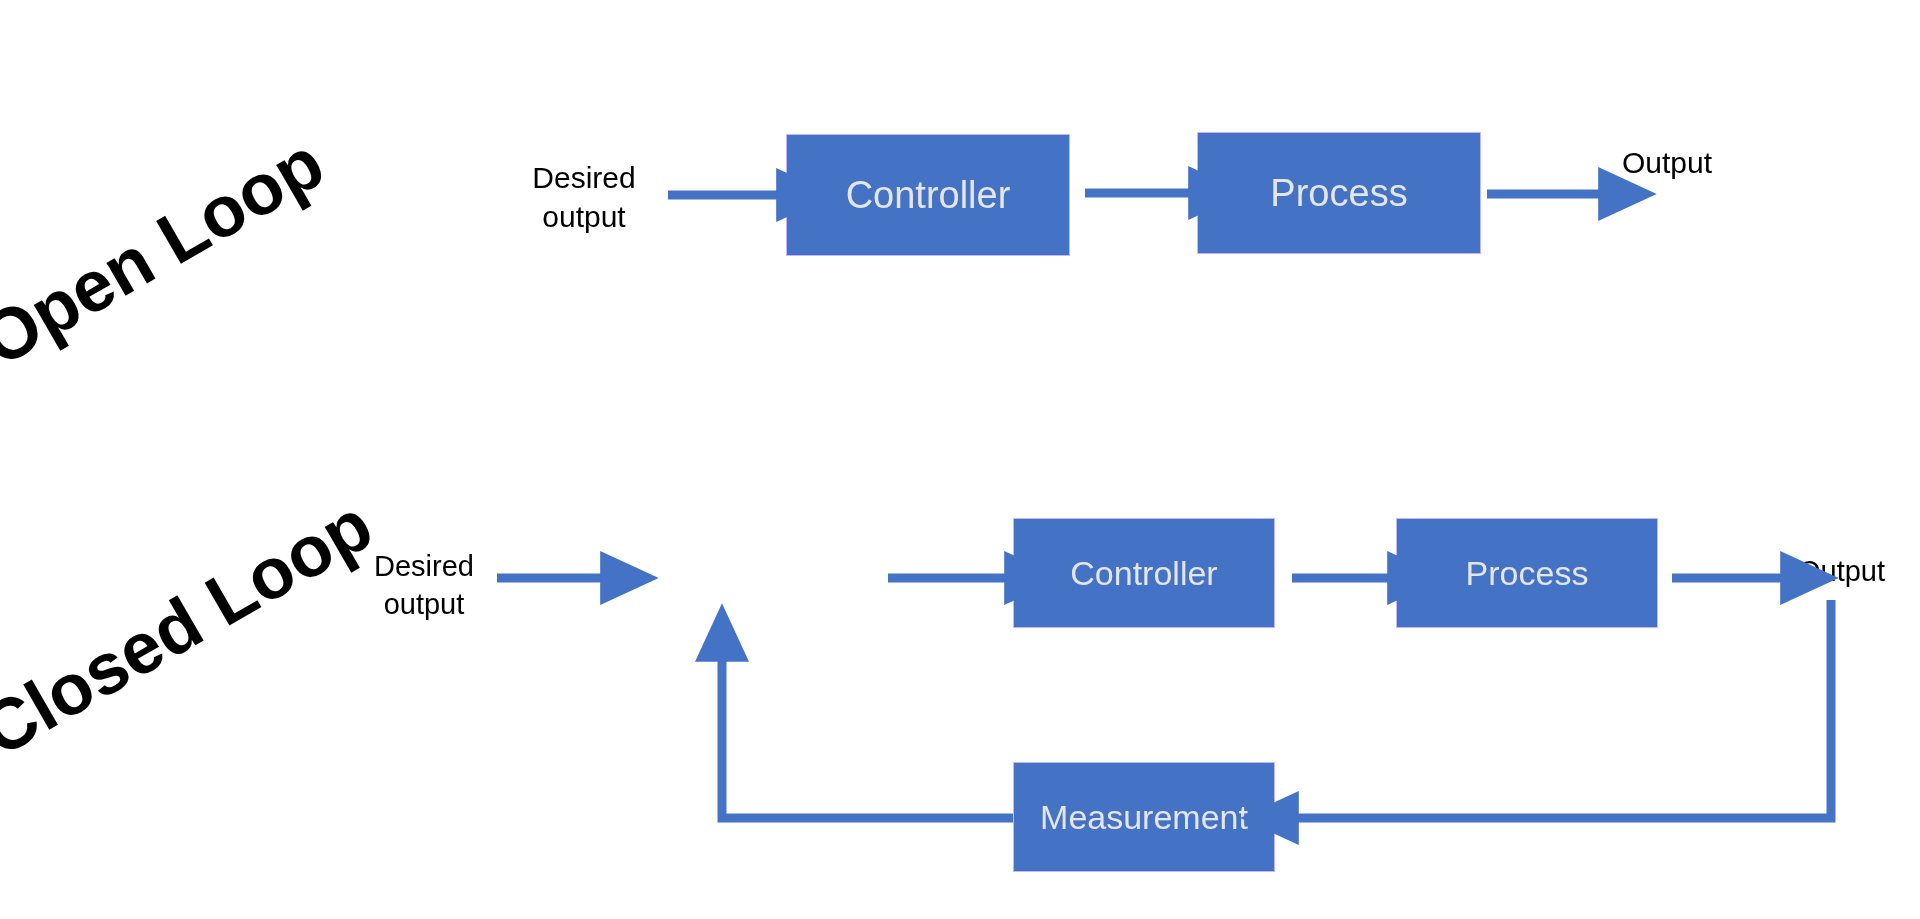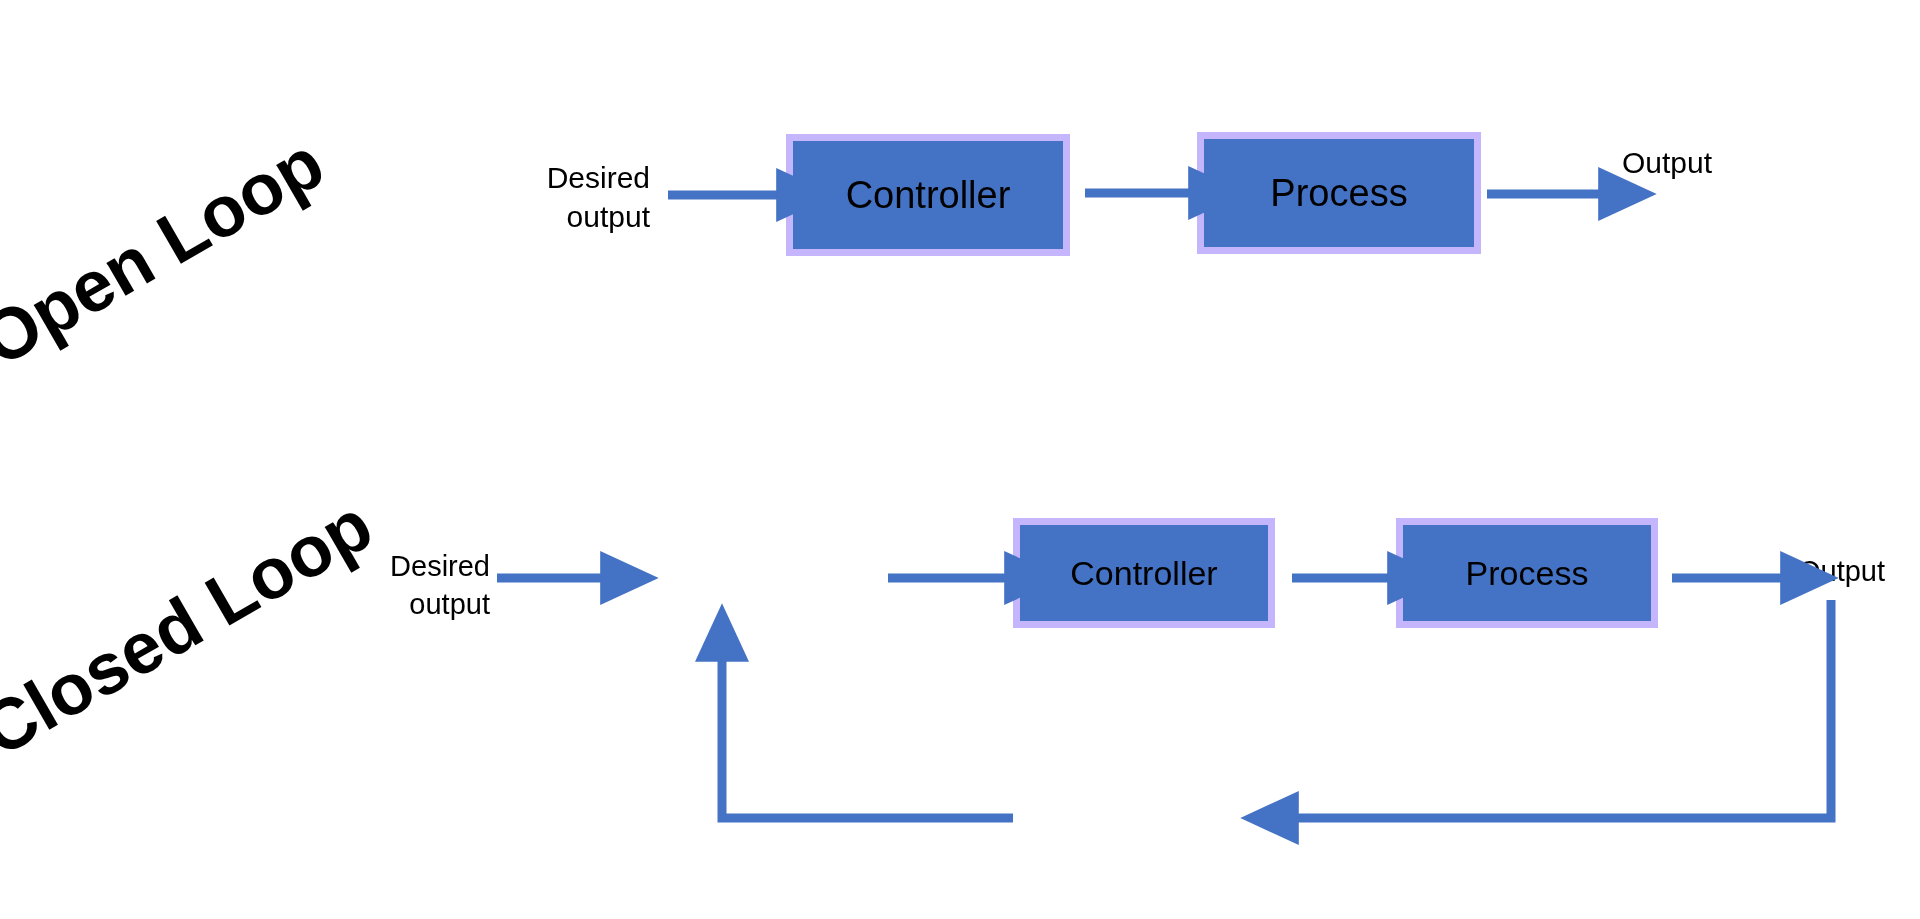--- a/index.html
+++ b/index.html
@@ -44,26 +44,26 @@
     left: 8px;
     top: 690px;
     font-size: 72px;
     transform: rotate(-30deg);
   }
 
   
   .block {
     position: absolute;
     background: #4472C4;
-    border: 7px solid #c4b5fd;
+    border: 1px solid #c4b5fd;
     box-sizing: border-box;
     display: flex;
     align-items: center;
     justify-content: center;
-    color: #000000;
+    color: #e5e5e5;
     font-family: "Liberation Sans", sans-serif;
     font-weight: normal;
     white-space: nowrap;
   }
 
   
   #block-ol-controller {
     left: 786px; top: 134px; width: 284px; height: 122px;
     font-size: 38px;
   }
@@ -92,21 +92,21 @@
 
   
   .label {
     position: absolute;
     font-family: "Liberation Sans", sans-serif;
     color: #000000;
     white-space: nowrap;
   }
   .label.two-line {
     white-space: normal;
-    text-align: right;
+    text-align: center;
     line-height: 1.3;
   }
 
   #label-ol-desired-output {
     left: 518px; top: 158px; width: 132px;
     font-size: 30px;
   }
   #label-ol-output {
     left: 1622px; top: 146px;
     font-size: 30px;
@@ -152,20 +152,21 @@
   <div class="label two-line" id="label-cl-desired-output">
     <span>Desired</span><br>
     <span>output</span>
   </div>
 
 
   <div class="block" id="block-cl-controller">Controller</div>
 
   <div class="block" id="block-cl-process">Process</div>
 
+  <div class="block" id="block-cl-measurement">Measurement</div>
 
   <div class="label" id="label-cl-output">Output</div>
 
   <svg id="arrow-layer" viewBox="0 0 1920 919">
     <defs>
       <marker id="ah-right" markerWidth="7" markerHeight="7" refX="0.2" refY="3" orient="auto" markerUnits="strokeWidth">
         <path d="M0,0 L6.5,3 L0,6 Z" fill="#4472C4"></path>
       </marker>
       <marker id="ah-left" markerWidth="7" markerHeight="7" refX="0.2" refY="3" orient="auto" markerUnits="strokeWidth">
         <path d="M0,0 L6.5,3 L0,6 Z" fill="#4472C4"></path>

